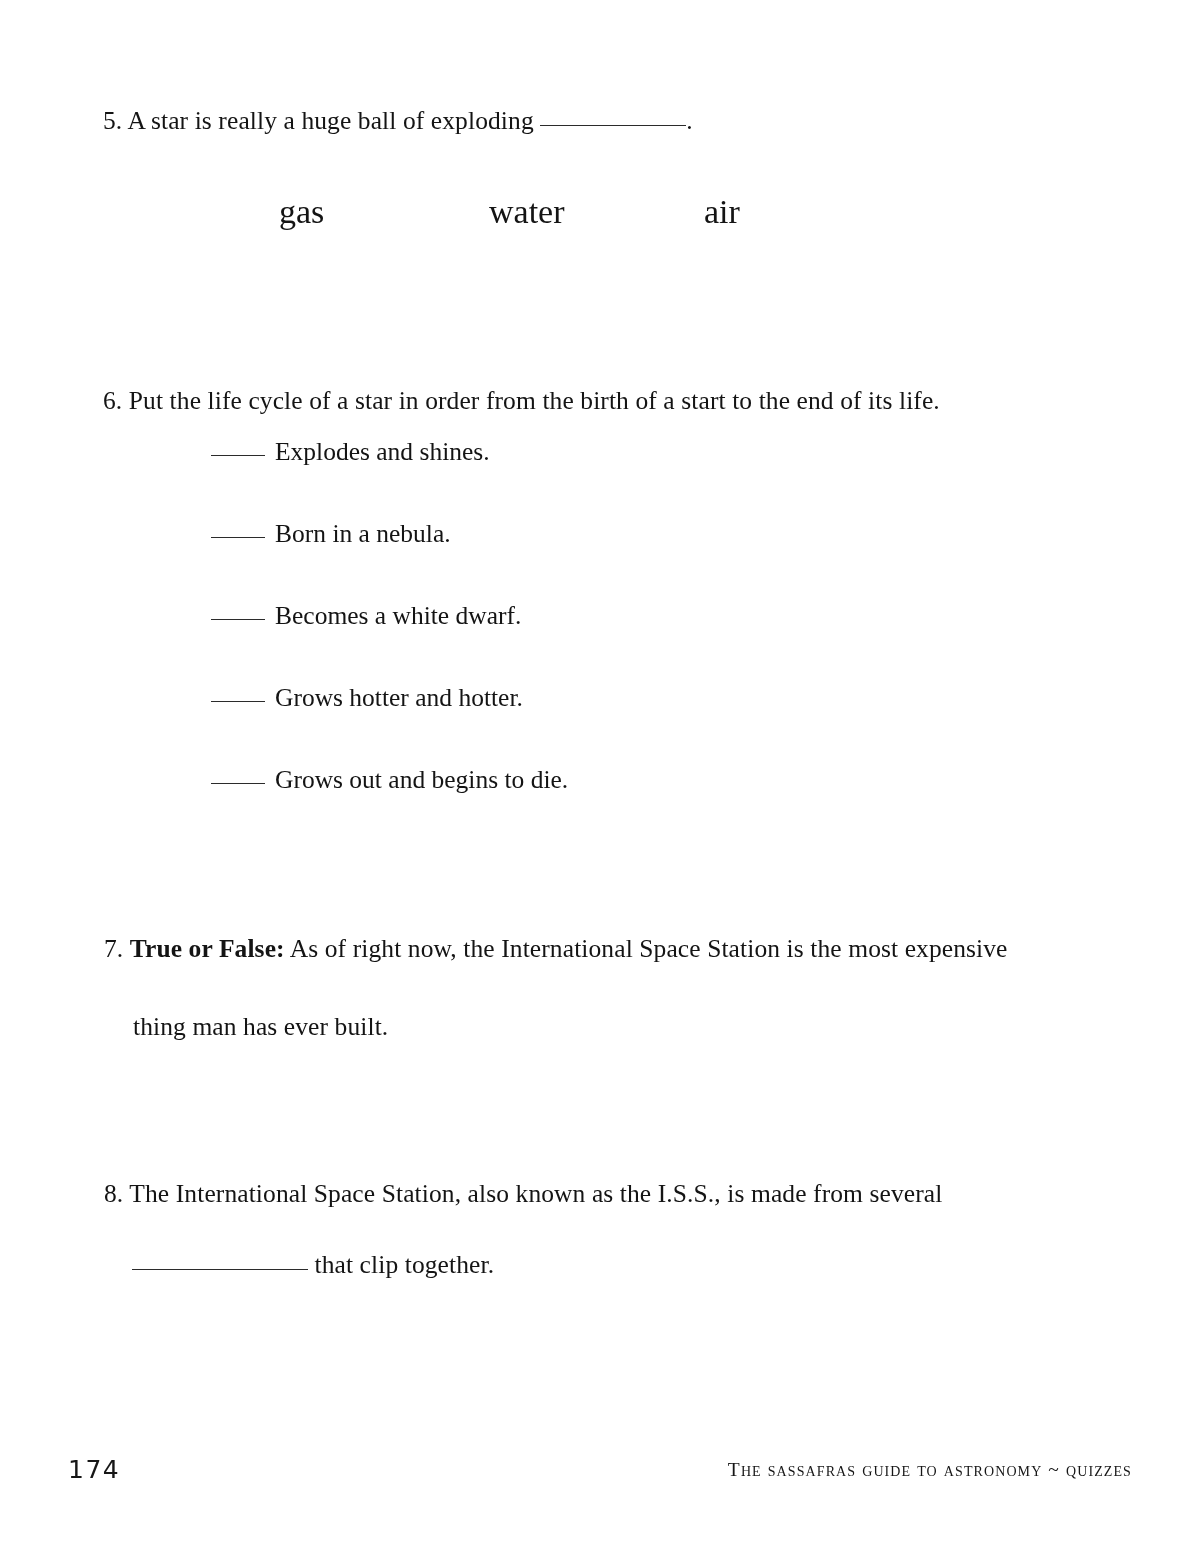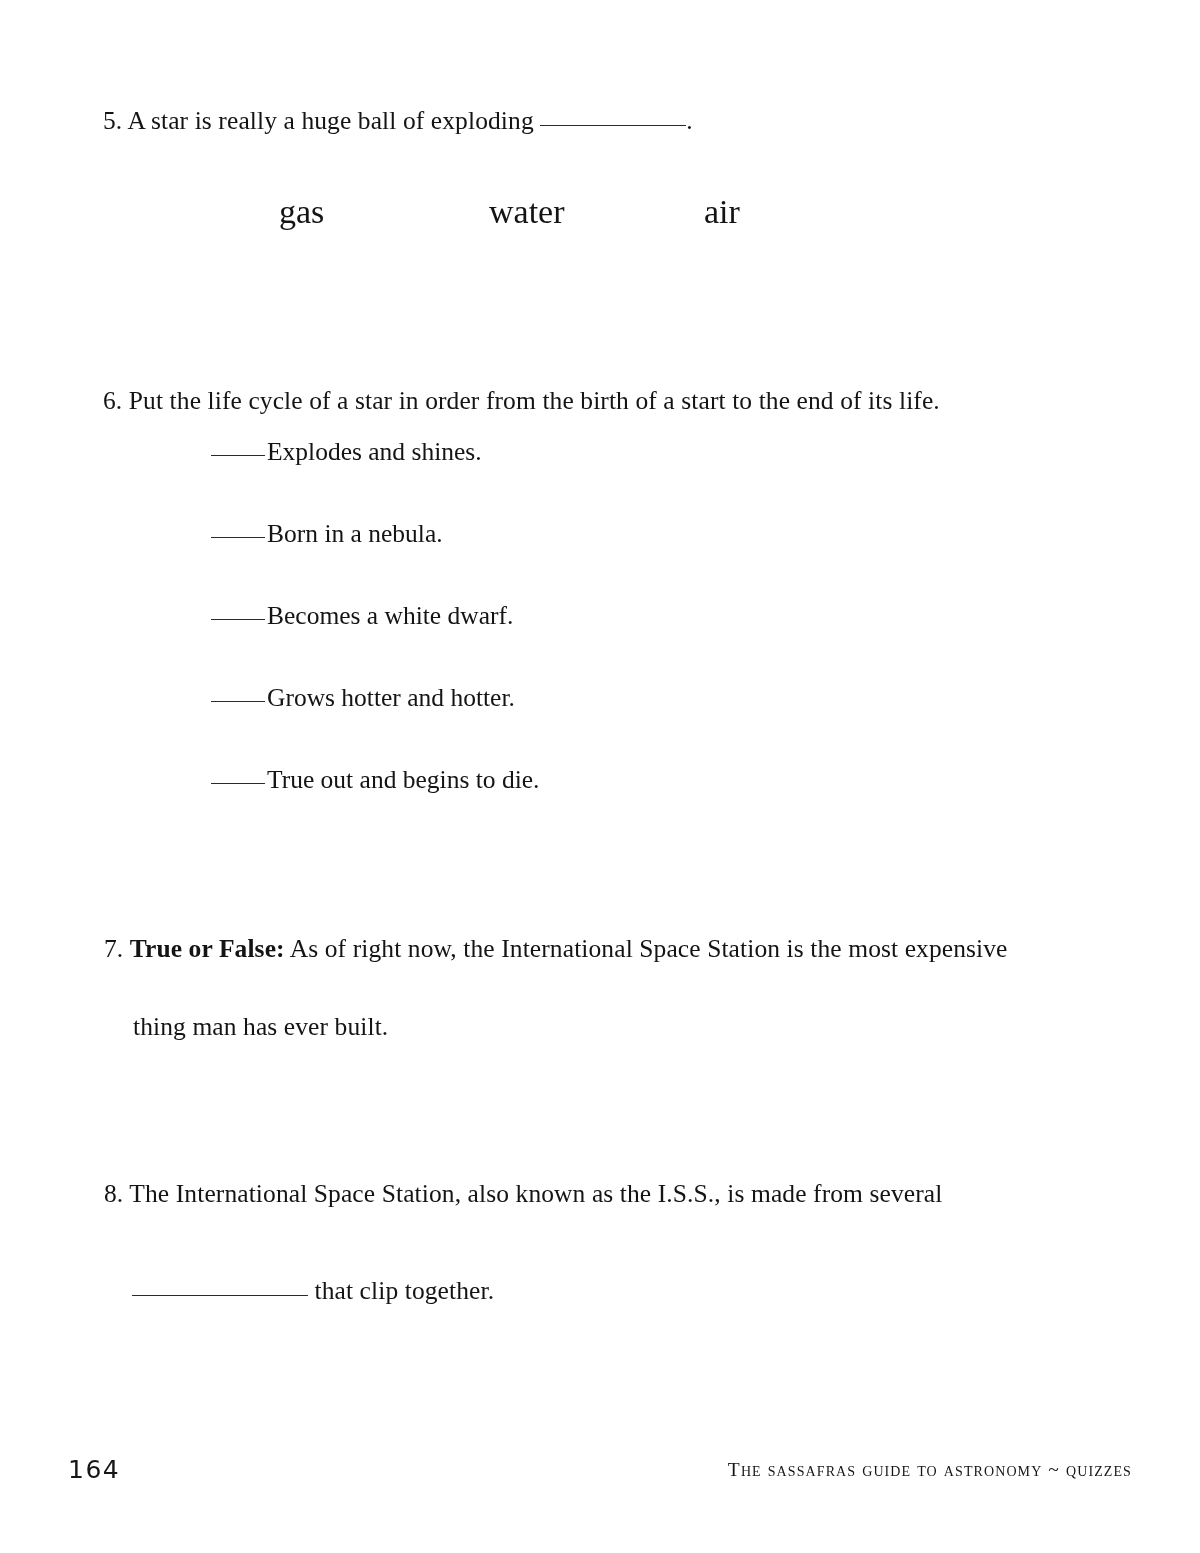--- a/index.html
+++ b/index.html
@@ -77,21 +77,21 @@
   }
   .order-item {
     position: relative;
     height: 82px;
     font-size: 25.5px;
     line-height: 30px;
     color: #141414;
     white-space: nowrap;
   }
   .order-item .label {
-    margin-left: 2px;
+    margin-left: 10px;
   }
 
   
   .footer {
     position: absolute;
     left: 0;
     top: 1455px;
     width: 1200px;
     height: 40px;
     font-family: "DejaVu Sans", "Liberation Sans", sans-serif;
@@ -151,21 +151,21 @@
     <div class="order-item">
       <span class="blank blank-short"></span><span class="label">Born in a nebula.</span>
     </div>
     <div class="order-item">
       <span class="blank blank-short"></span><span class="label">Becomes a white dwarf.</span>
     </div>
     <div class="order-item">
       <span class="blank blank-short"></span><span class="label">Grows hotter and hotter.</span>
     </div>
     <div class="order-item">
-      <span class="blank blank-short"></span><span class="label">True out and begins to die.</span>
+      <span class="blank blank-short"></span><span class="label">Grows out and begins to die.</span>
     </div>
   </div>
 
   <div class="q-block" style="left:104px; top:934px;">
     <div class="q-line">
       <span class="q-num">7.</span>
       <span class="bold">True or False:</span>
       <span>As of right now, the International Space Station is the most expensive</span>
     </div>
   </div>
@@ -174,25 +174,25 @@
       <span>thing man has ever built.</span>
     </div>
   </div>
 
   <div class="q-block" style="left:104px; top:1179px;">
     <div class="q-line">
       <span class="q-num">8.</span>
       <span>The International Space Station, also known as the I.S.S., is made from several</span>
     </div>
   </div>
-  <div class="q-block" style="left:132px; top:1276px;">
+  <div class="q-block" style="left:132px; top:1250px;">
     <div class="q-line">
       <span class="blank blank-q8"></span>
       <span>that clip together.</span>
     </div>
   </div>
 
   <div class="footer">
-    <span class="page-number">164</span>
+    <span class="page-number">174</span>
     <span class="book-title">The Sassafras Guide to Astronomy ~ Quizzes</span>
   </div>
 
 </div>
 
 </body></html>

